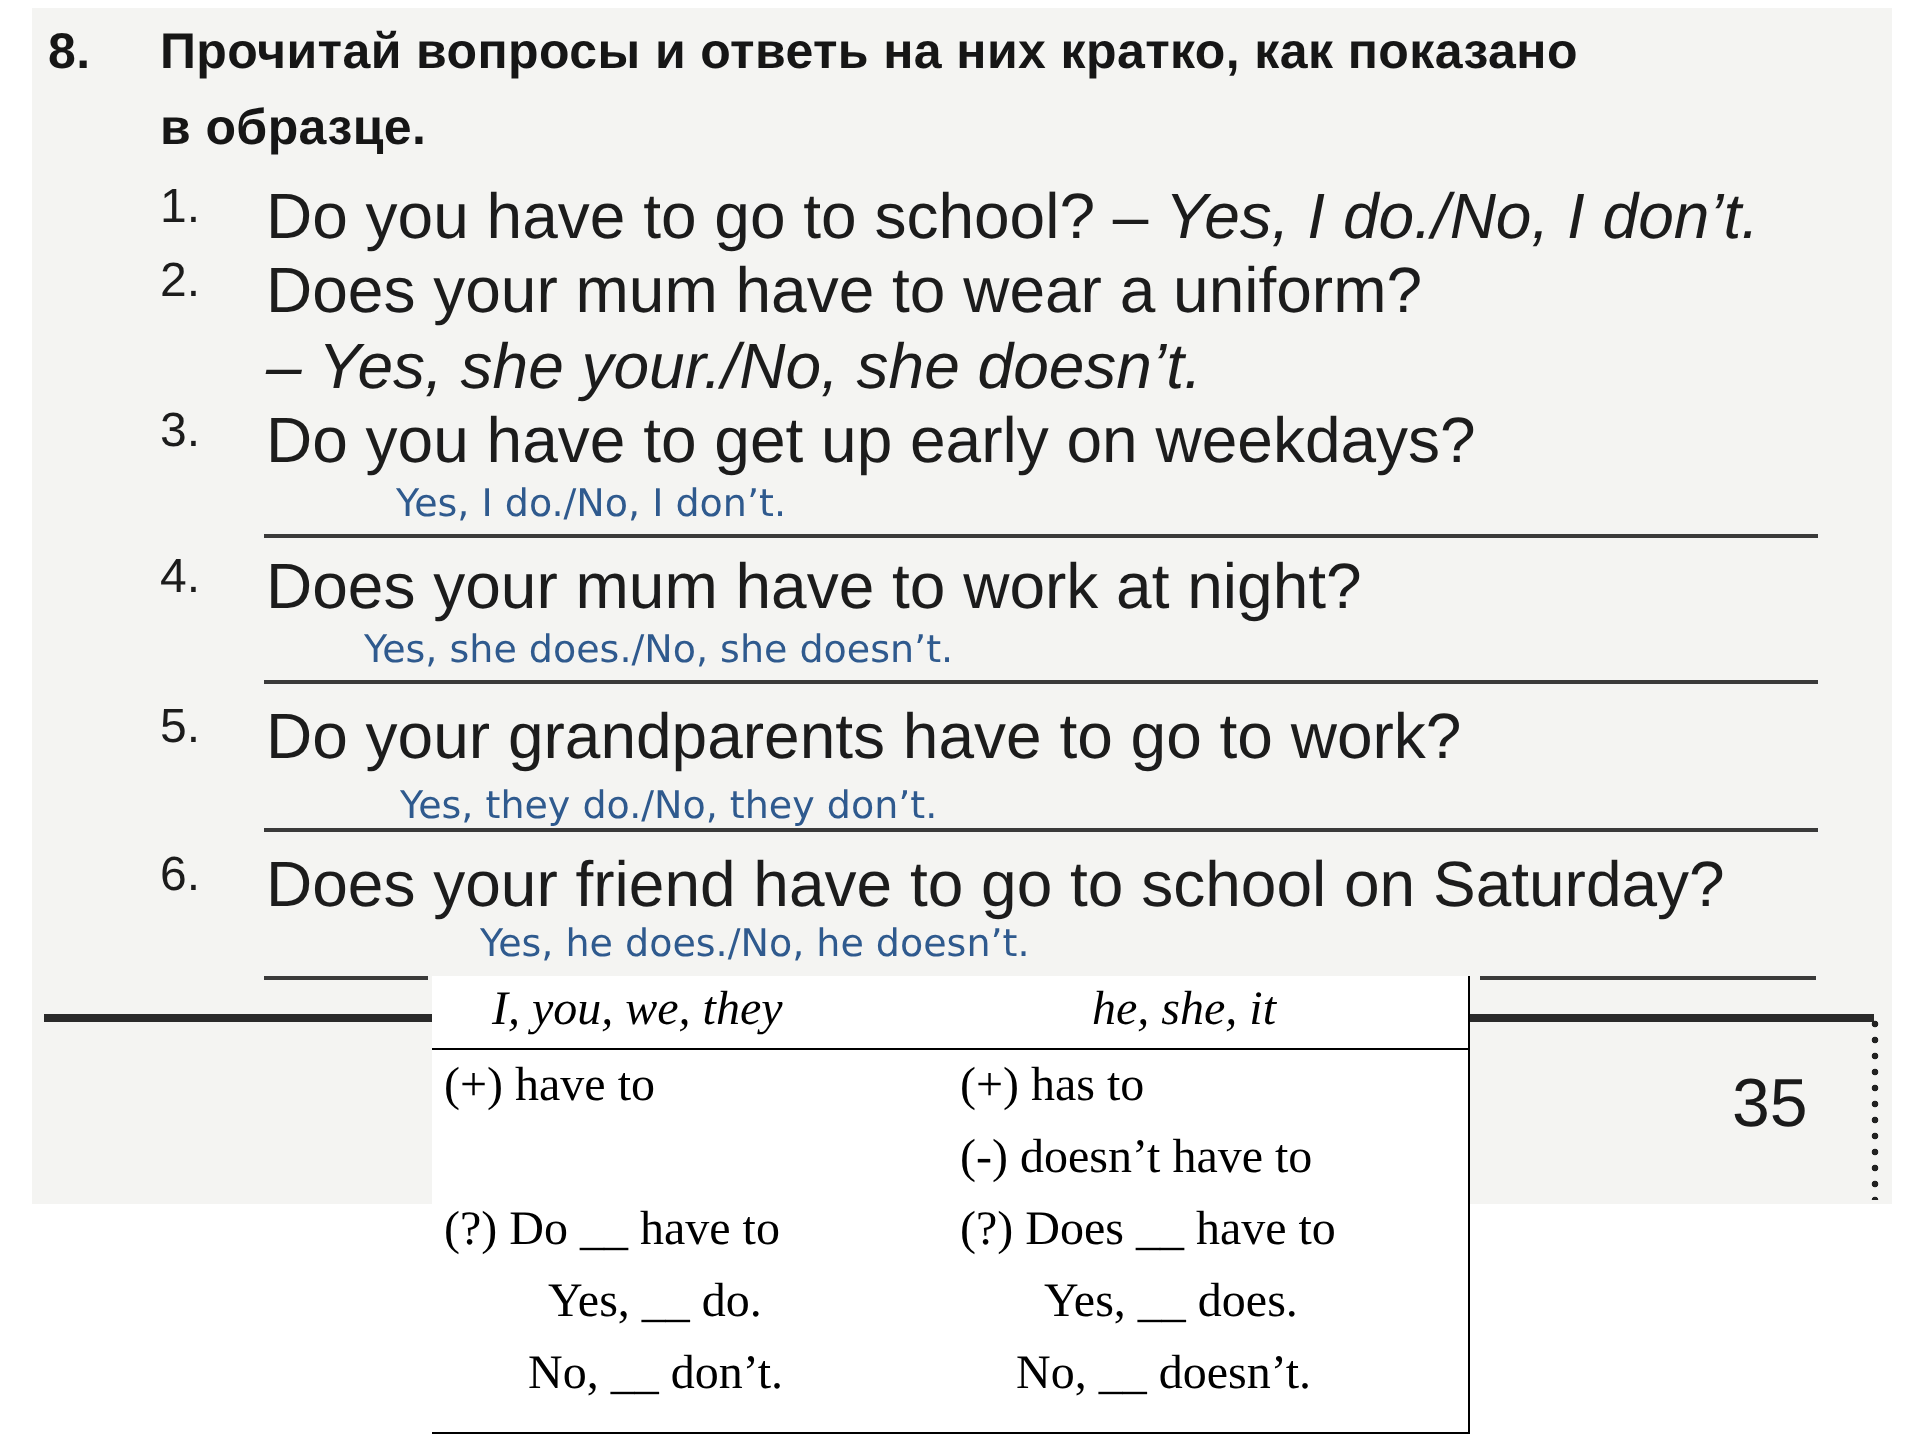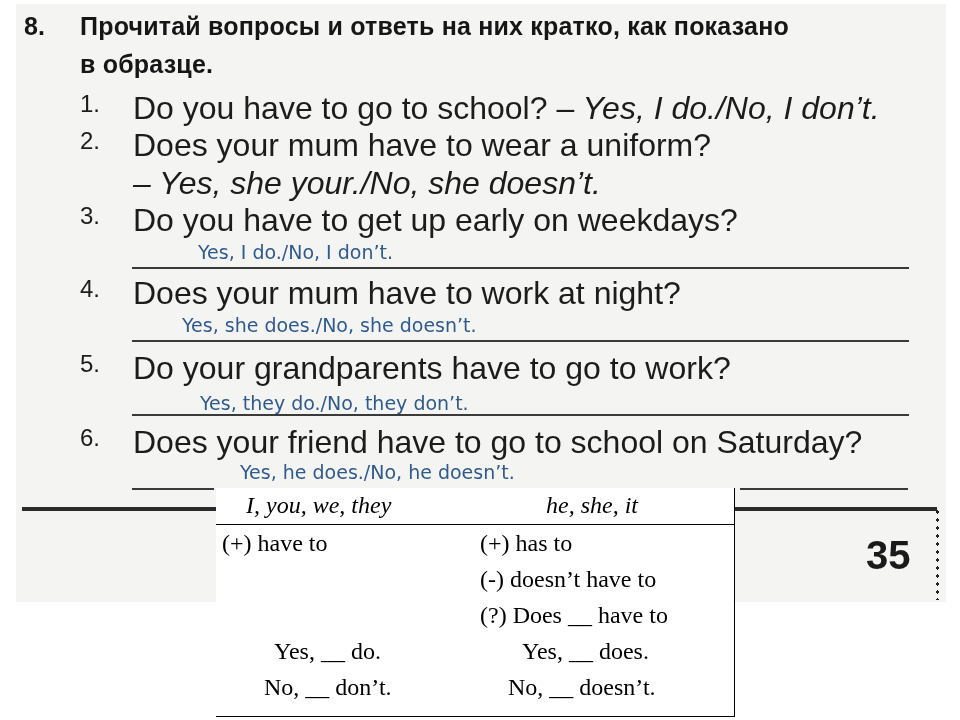--- a/index.html
+++ b/index.html
@@ -13,21 +13,21 @@
       background: #f4f4f2;
     }
     .abs { position: absolute; white-space: nowrap; }
     .title { font-weight: bold; font-size: 25px; color: #161616; letter-spacing: 0.2px; }
     .num { font-size: 24px; color: #1c1c1c; }
     .q { font-size: 32px; color: #1c1c1c; }
     .it { font-style: italic; }
     .ans { font-family: "DejaVu Sans", sans-serif; font-size: 19px; color: #2f5a8e; }
     .line { position: absolute; height: 2px; background: #3a3a3a; }
     .thick { height: 4px; background: #2a2a2a; }
-    .pagenum { font-weight: bold; font-size: 40px; color: #1a1a1a; }
+    .pagenum { font-weight: normal; font-size: 34px; color: #1a1a1a; }
     .dots {
       position: absolute; left: 935px; top: 508px; width: 5px; height: 92px;
       background-image: radial-gradient(circle, #222 1.6px, transparent 1.8px);
       background-size: 5px 8px;
     }
     .grammar {
       position: absolute; left: 216px; top: 488px; width: 518px; height: 228px;
       background: #ffffff;
       border-right: 1.5px solid #000;
       border-bottom: 1.5px solid #000;
@@ -87,20 +87,21 @@
   <div class="g-head">
     <div class="g-cell" style="left:30px; top:4px;">I, you, we, they</div>
     <div class="g-cell" style="left:330px; top:4px;">he, she, it</div>
   </div>
 
   <div class="g-cell" style="left:6px; top:42px;">(+) have to</div>
   <div class="g-cell" style="left:264px; top:42px;">(+) has to</div>
 
   <div class="g-cell" style="left:264px; top:78px;">(-) doesn’t have to</div>
 
+  <div class="g-cell" style="left:6px; top:114px;">(?) Do __ have to</div>
   <div class="g-cell" style="left:264px; top:114px;">(?) Does __ have to</div>
 
   <div class="g-cell" style="left:58px; top:150px;">Yes, __ do.</div>
   <div class="g-cell" style="left:306px; top:150px;">Yes, __ does.</div>
 
   <div class="g-cell" style="left:48px; top:186px;">No, __ don’t.</div>
   <div class="g-cell" style="left:292px; top:186px;">No, __ doesn’t.</div>
 </div>
 
 </body></html>

